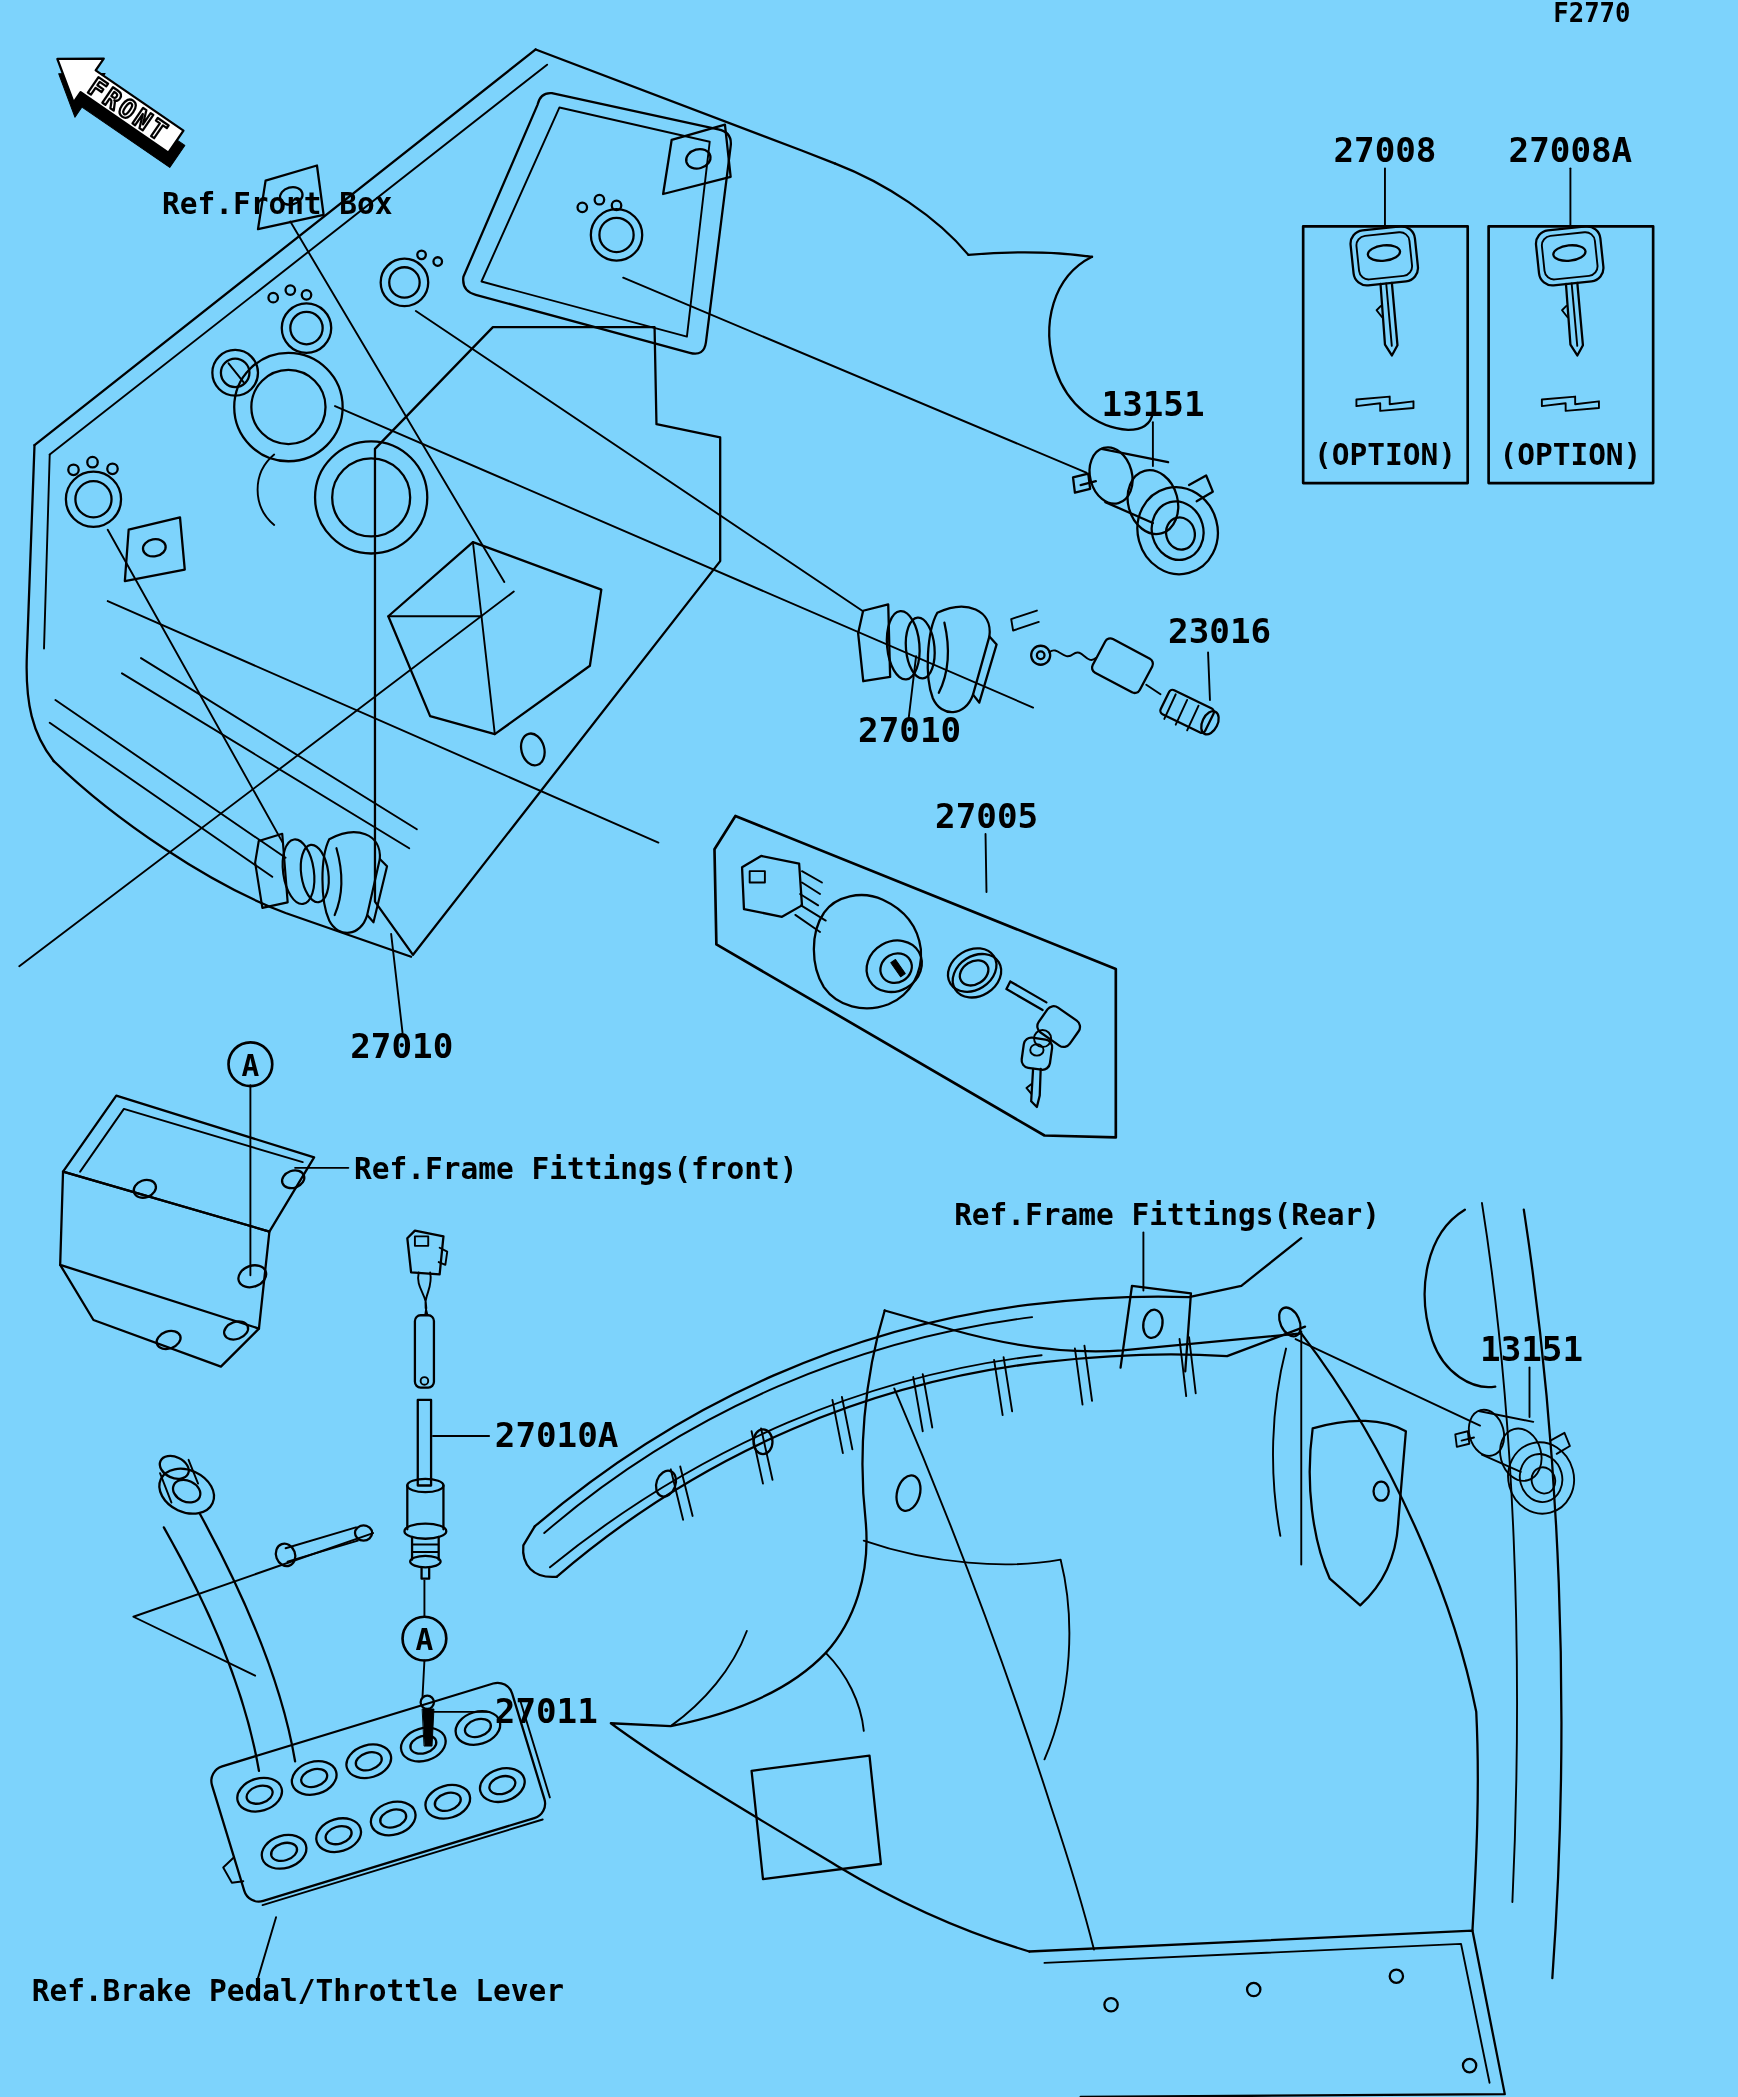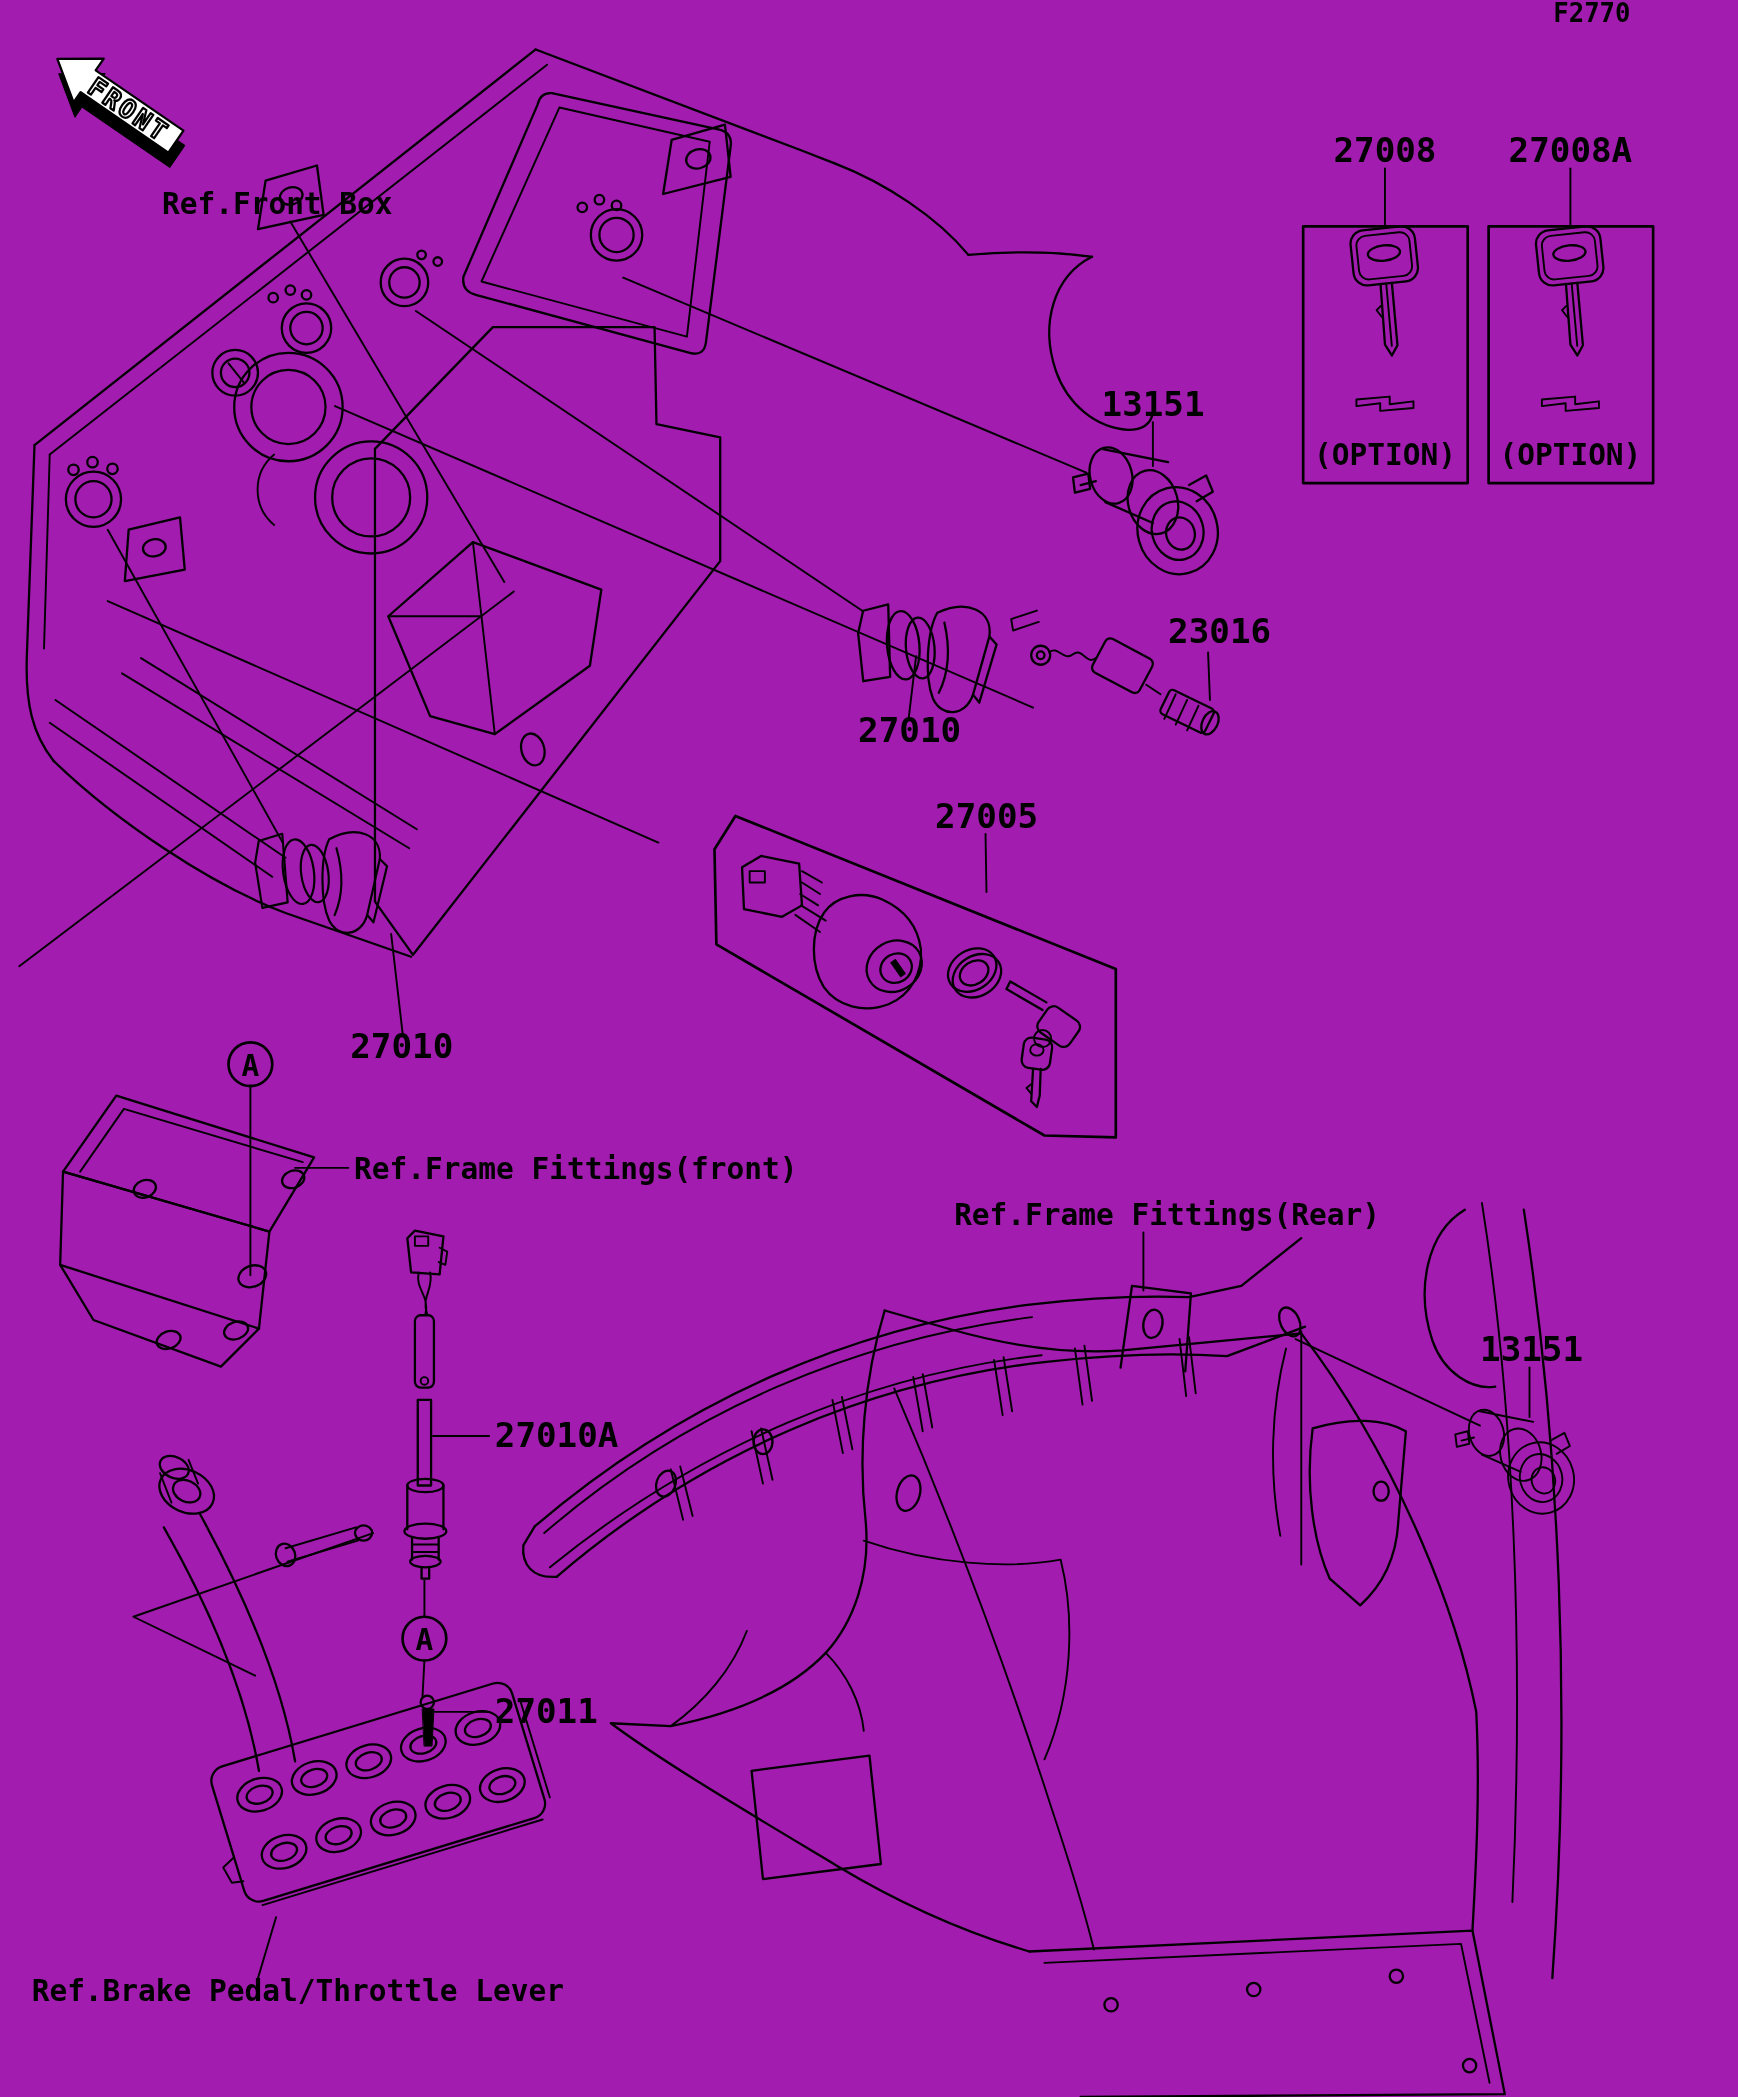--- a/index.html
+++ b/index.html
@@ -1,16 +1,16 @@
 <!DOCTYPE html>
 <html style="font-size:15px"><head>
 <meta charset="utf-8">
 <style>
   html,body{margin:0;padding:0;background:#ffffff;}
-  .stage{width:1739px;height:2097px;position:relative;background:#a21caf;}
+  .stage{width:1739px;height:2097px;position:relative;background:#7dd3fc;}
   svg{display:block;}
   .lbl{font-family:"DejaVu Sans Mono","Liberation Mono",monospace;font-weight:bold;fill:#000;}
   .draw *{stroke:#000;fill:none;stroke-width:2.4;stroke-linejoin:round;stroke-linecap:round;}
   .draw .thin{stroke-width:2;}
   .draw .thick{stroke-width:2.8;}
   .draw .solid{fill:#000;stroke:#000;stroke-width:1;}
   .draw .white{fill:#fff;}
 </style>
 </head>
 <body>

